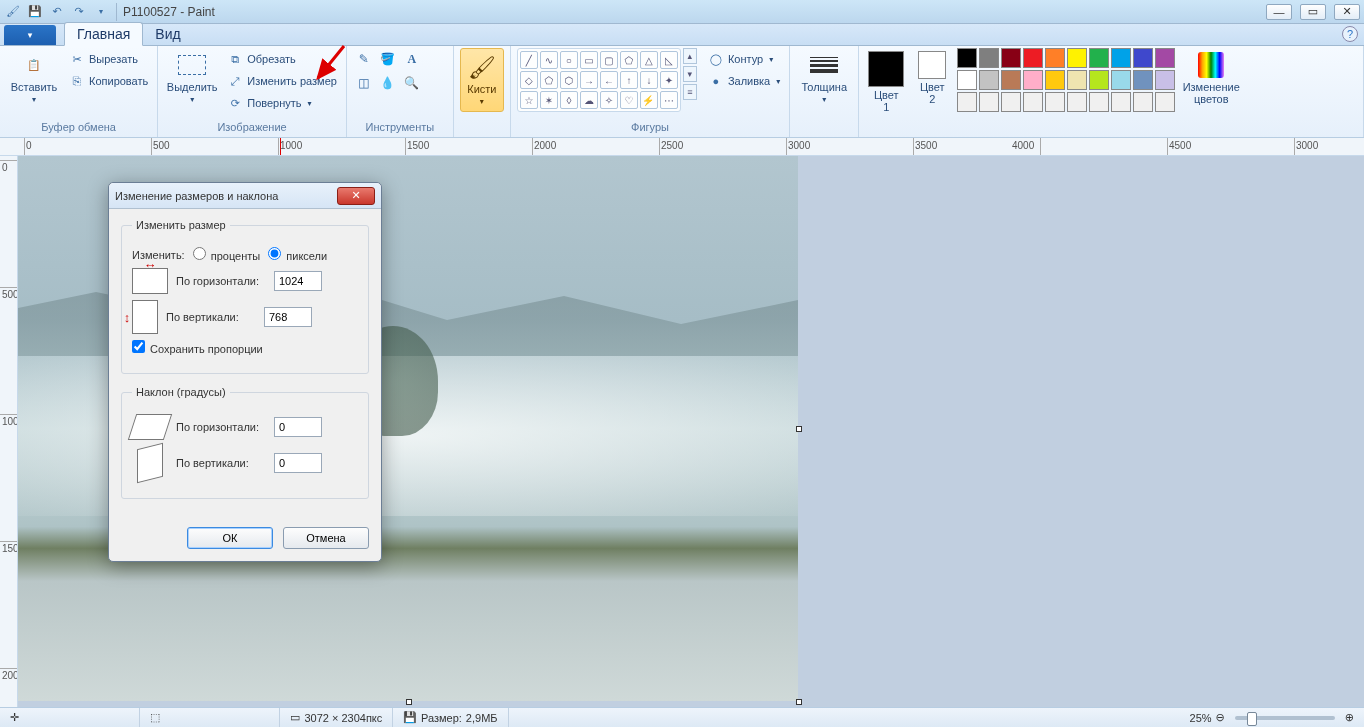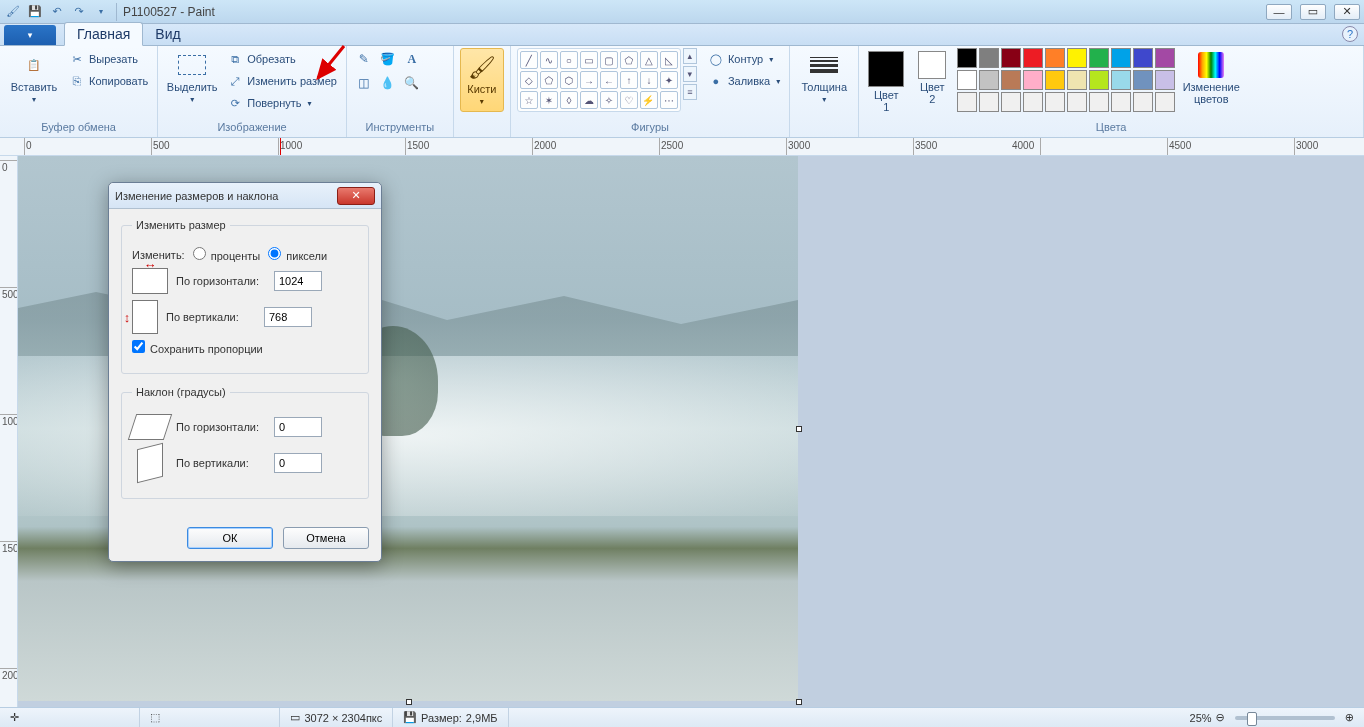--- a/index.html
+++ b/index.html
@@ -319,21 +319,20 @@
           </div>
       </div>
       <div class="big-btn" style="width:64px;">
         <div class="big-ico">
             <div style="width:26px;height:26px;border-radius:3px;background:linear-gradient(90deg,red,orange,yellow,green,cyan,blue,violet);"></div>
           </div>
         <span style="white-space:pre-line;">Изменение
 цветов</span>
       </div>
     </div>
-    <div class="rgroup-label">Цвета</div>
   </div>
 </div>
 
 <div class="ruler-h" id="rulerH">
   <div class="ruler-mark" style="left:280px;"></div>
 <div class="tick-h" style="left: 24px;"></div>
     <div class="tick-label-h" style="left: 26px;">0</div>
     <div class="tick-h" style="left: 151px;"></div>
     <div class="tick-label-h" style="left: 153px;">500</div>
     <div class="tick-h" style="left: 278px;"></div>

